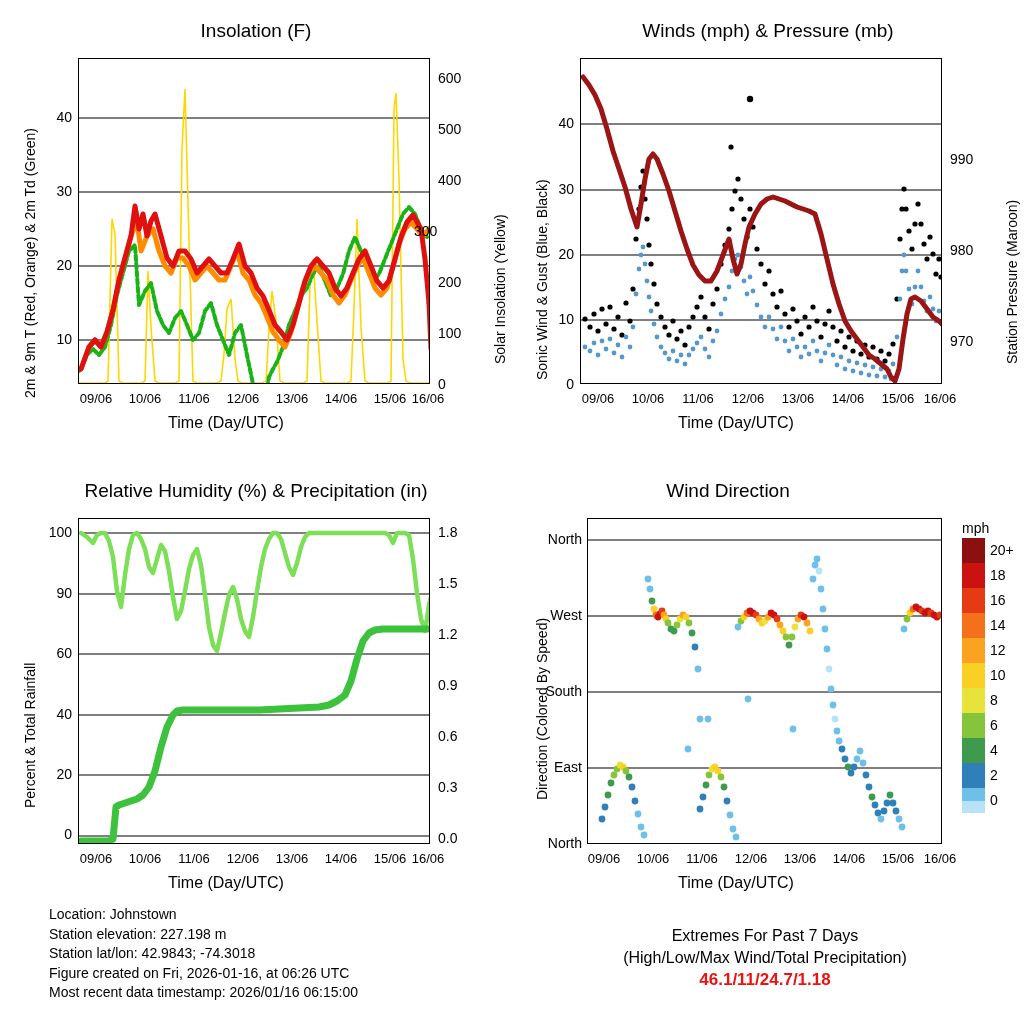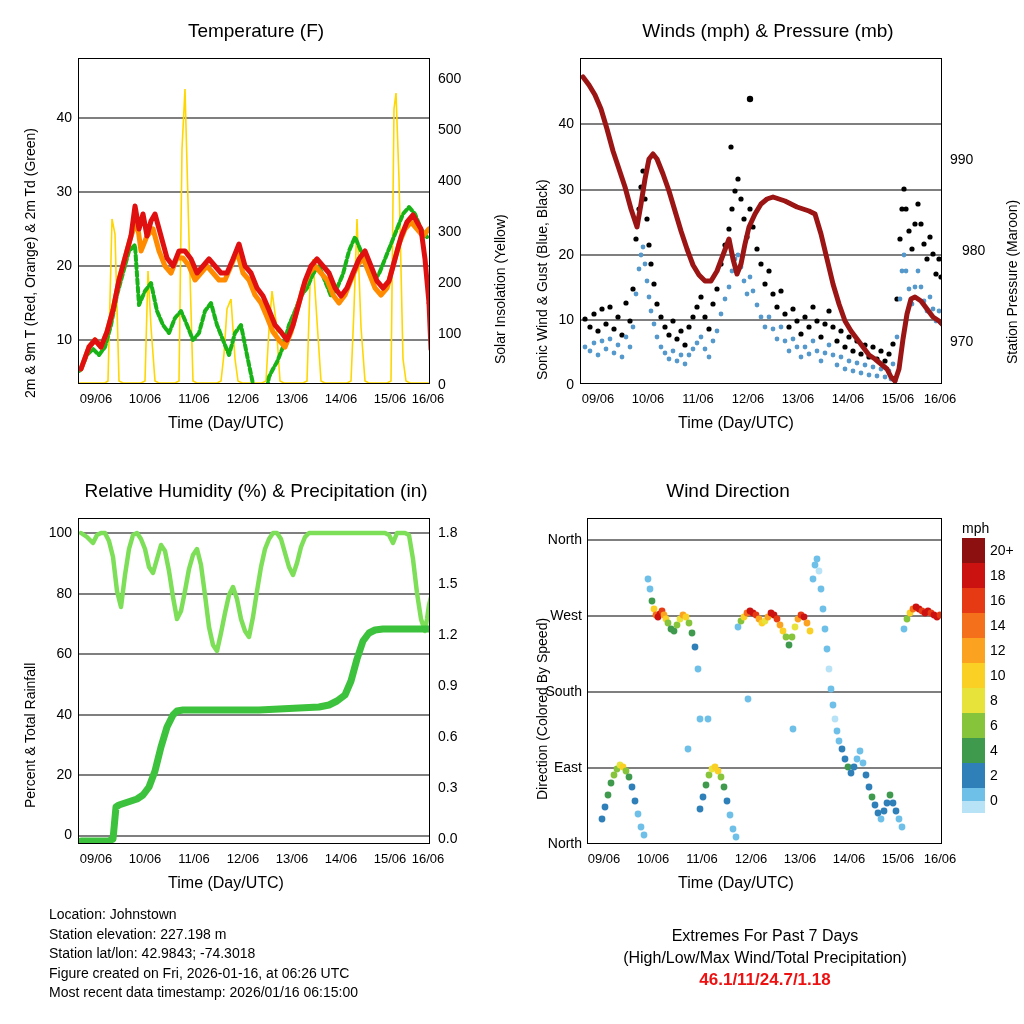--- a/index.html
+++ b/index.html
@@ -38,21 +38,21 @@
   .extremes{position:absolute;left:520px;top:925px;width:490px;text-align:center;font-size:16px;line-height:22px;}
   .extremes .val{color:#ee1111;font-weight:bold;font-size:17px;}
   .legend-title{position:absolute;font-size:14px;}
   .legend-lab{position:absolute;font-size:14px;transform:translateY(-50%);}
   svg{display:block;}
 </style>
 </head>
 <body>
 
 <div class="panel" style="left:0px;top:16px;width:512px;height:440px;">
-  <div class="title" style="top:4px;">Temperature (F)</div>
+  <div class="title" style="top:4px;">Insolation (F)</div>
 
   <div class="ylab-left" style="left:22px;top:382px;">2m &amp; 9m T (Red, Orange) &amp; 2m Td (Green)</div>
   <div class="ylab-right" style="left:492px;top:348px;">Solar Insolation (Yellow)</div>
 
   <div class="plotbox" style="left:78px;top:42px;width:352px;height:326px;">
     <svg width="352" height="326" viewBox="0 0 352 326">
 
       <g stroke="#000" stroke-width="1.2">
         <line x1="0" y1="281" x2="352" y2="281"></line>
         <line x1="0" y1="207" x2="352" y2="207"></line>
@@ -112,21 +112,21 @@
   </div>
 
   <div class="tick-yl" style="left:48px;top:323px;width:24px;">10</div>
   <div class="tick-yl" style="left:48px;top:249px;width:24px;">20</div>
   <div class="tick-yl" style="left:48px;top:175px;width:24px;">30</div>
   <div class="tick-yl" style="left:48px;top:101px;width:24px;">40</div>
 
   <div class="tick-yr" style="left:438px;top:368px;">0</div>
   <div class="tick-yr" style="left:438px;top:317px;">100</div>
   <div class="tick-yr" style="left:438px;top:266px;">200</div>
-  <div class="tick-yr" style="left:438px;top:215px;">300</div>
+  <div class="tick-yr" style="left:414px;top:215px;">300</div>
   <div class="tick-yr" style="left:438px;top:164px;">400</div>
   <div class="tick-yr" style="left:438px;top:113px;">500</div>
   <div class="tick-yr" style="left:438px;top:62px;">600</div>
 
   <div class="tick-x" style="left:96px;top:375px;">09/06</div>
   <div class="tick-x" style="left:145px;top:375px;">10/06</div>
   <div class="tick-x" style="left:194px;top:375px;">11/06</div>
   <div class="tick-x" style="left:243px;top:375px;">12/06</div>
   <div class="tick-x" style="left:292px;top:375px;">13/06</div>
   <div class="tick-x" style="left:341px;top:375px;">14/06</div>
@@ -379,21 +379,21 @@
     </svg>
   </div>
 
   <div class="tick-yl" style="left:38px;top:368px;width:24px;">0</div>
   <div class="tick-yl" style="left:38px;top:303px;width:24px;">10</div>
   <div class="tick-yl" style="left:38px;top:238px;width:24px;">20</div>
   <div class="tick-yl" style="left:38px;top:173px;width:24px;">30</div>
   <div class="tick-yl" style="left:38px;top:107px;width:24px;">40</div>
 
   <div class="tick-yr" style="left:438px;top:325px;">970</div>
-  <div class="tick-yr" style="left:438px;top:234px;margin-left:12px;">980</div>
+  <div class="tick-yr" style="left:438px;top:234px;">980</div>
   <div class="tick-yr" style="left:438px;top:143px;">990</div>
 
   <div class="tick-x" style="left:86px;top:375px;">09/06</div>
   <div class="tick-x" style="left:136px;top:375px;">10/06</div>
   <div class="tick-x" style="left:186px;top:375px;">11/06</div>
   <div class="tick-x" style="left:236px;top:375px;">12/06</div>
   <div class="tick-x" style="left:286px;top:375px;">13/06</div>
   <div class="tick-x" style="left:336px;top:375px;">14/06</div>
   <div class="tick-x" style="left:386px;top:375px;">15/06</div>
   <div class="tick-x" style="left:428px;top:375px;">16/06</div>
@@ -440,21 +440,21 @@
                  L278,140 L284,122 L290,114 L296,111 L304,110 L320,110
                  L340,110 L352,110"></path>
       </g>
     </svg>
   </div>
 
   <div class="tick-yl" style="left:44px;top:356px;width:28px;">0</div>
   <div class="tick-yl" style="left:44px;top:296px;width:28px;">20</div>
   <div class="tick-yl" style="left:44px;top:236px;width:28px;">40</div>
   <div class="tick-yl" style="left:44px;top:175px;width:28px;">60</div>
-  <div class="tick-yl" style="left:44px;top:115px;width:28px;">80</div>
+  <div class="tick-yl" style="left:44px;top:115px;width:28px;">90</div>
   <div class="tick-yl" style="left:40px;top:54px;width:32px;">100</div>
 
   <div class="tick-yr" style="left:438px;top:360px;">0.0</div>
   <div class="tick-yr" style="left:438px;top:309px;">0.3</div>
   <div class="tick-yr" style="left:438px;top:258px;">0.6</div>
   <div class="tick-yr" style="left:438px;top:207px;">0.9</div>
   <div class="tick-yr" style="left:438px;top:156px;">1.2</div>
   <div class="tick-yr" style="left:438px;top:105px;">1.5</div>
   <div class="tick-yr" style="left:438px;top:54px;">1.8</div>
 

